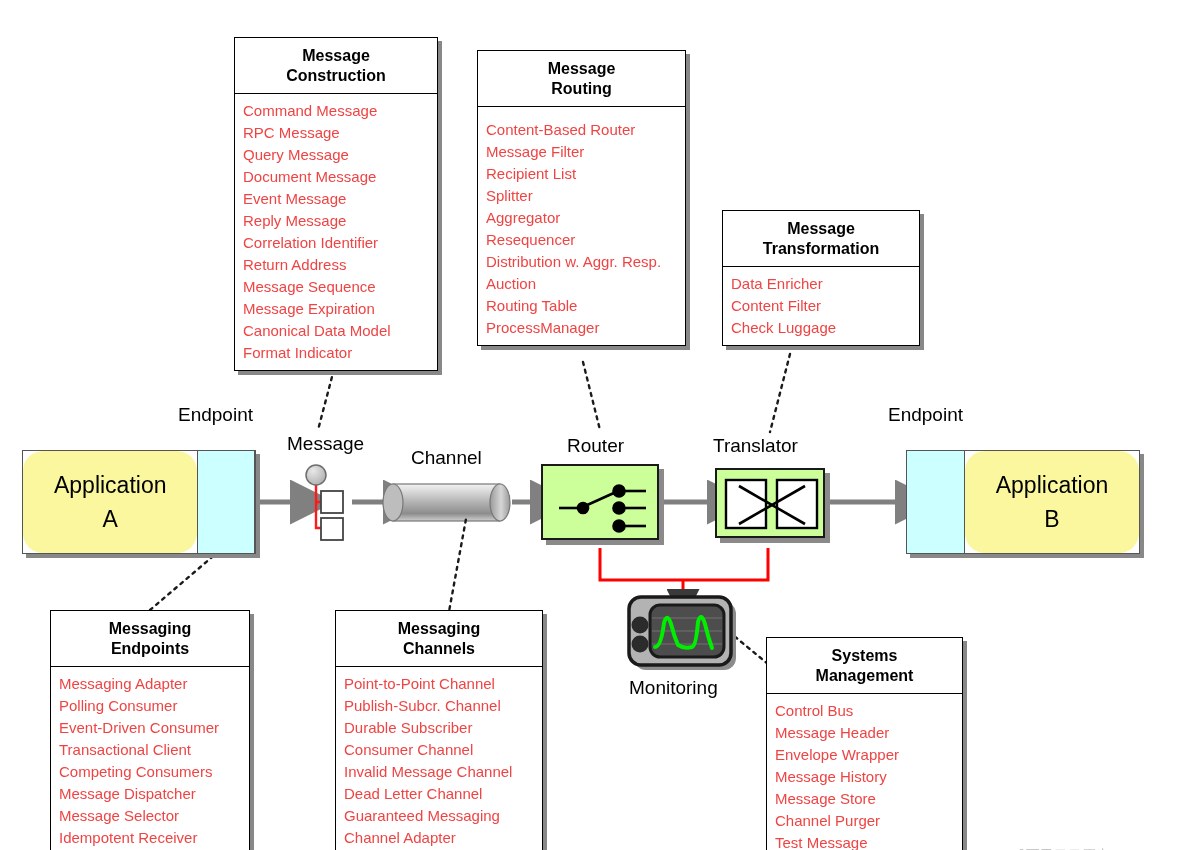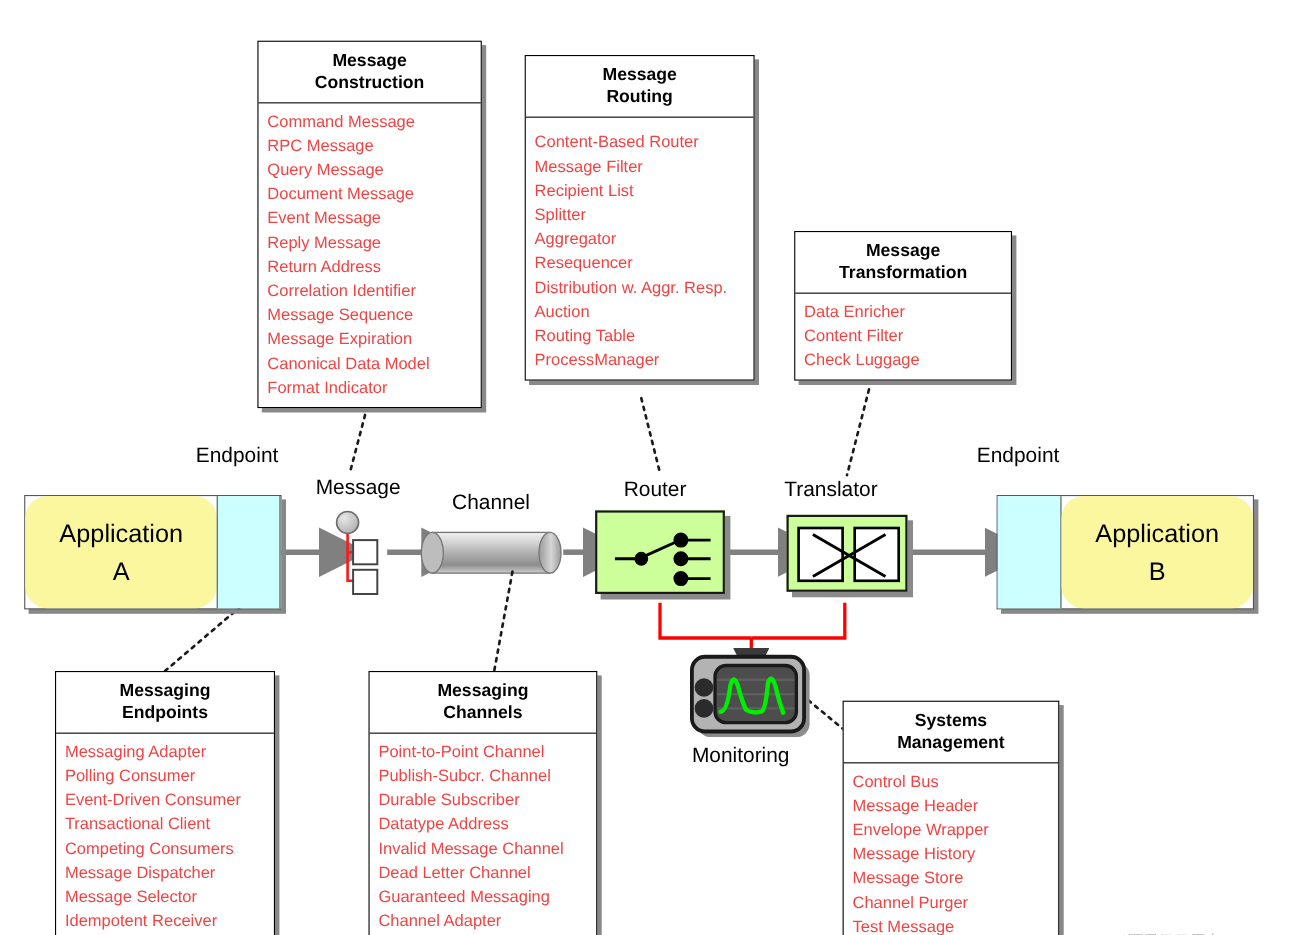--- a/index.html
+++ b/index.html
@@ -181,22 +181,22 @@
   <div class="pbox" style="left:234px; top:5px; width:204px;">
     <div class="pbox-title">Message
 Construction</div>
     <ul class="pbox-list">
       <li>Command Message</li>
       <li>RPC Message</li>
       <li>Query Message</li>
       <li>Document Message</li>
       <li>Event Message</li>
       <li>Reply Message</li>
+      <li>Correlation Identifier</li>
       <li>Return Address</li>
-      <li>Correlation Identifier</li>
       <li>Message Sequence</li>
       <li>Message Expiration</li>
       <li>Canonical Data Model</li>
       <li>Format Indicator</li>
     </ul>
   </div>
 
   <div class="pbox" style="left:477px; top:18px; width:209px;">
     <div class="pbox-title">Message
 Routing</div>
@@ -240,21 +240,21 @@
     </ul>
   </div>
 
   <div class="pbox" style="left:335px; top:578px; width:208px;">
     <div class="pbox-title">Messaging
 Channels</div>
     <ul class="pbox-list">
       <li>Point-to-Point Channel</li>
       <li>Publish-Subcr. Channel</li>
       <li>Durable Subscriber</li>
-      <li>Datatype Address</li>
+      <li>Consumer Channel</li>
       <li>Invalid Message Channel</li>
       <li>Dead Letter Channel</li>
       <li>Guaranteed Messaging</li>
       <li>Channel Adapter</li>
     </ul>
   </div>
 
   <div class="pbox" style="left:766px; top:605px; width:197px;">
     <div class="pbox-title">Systems
 Management</div>

